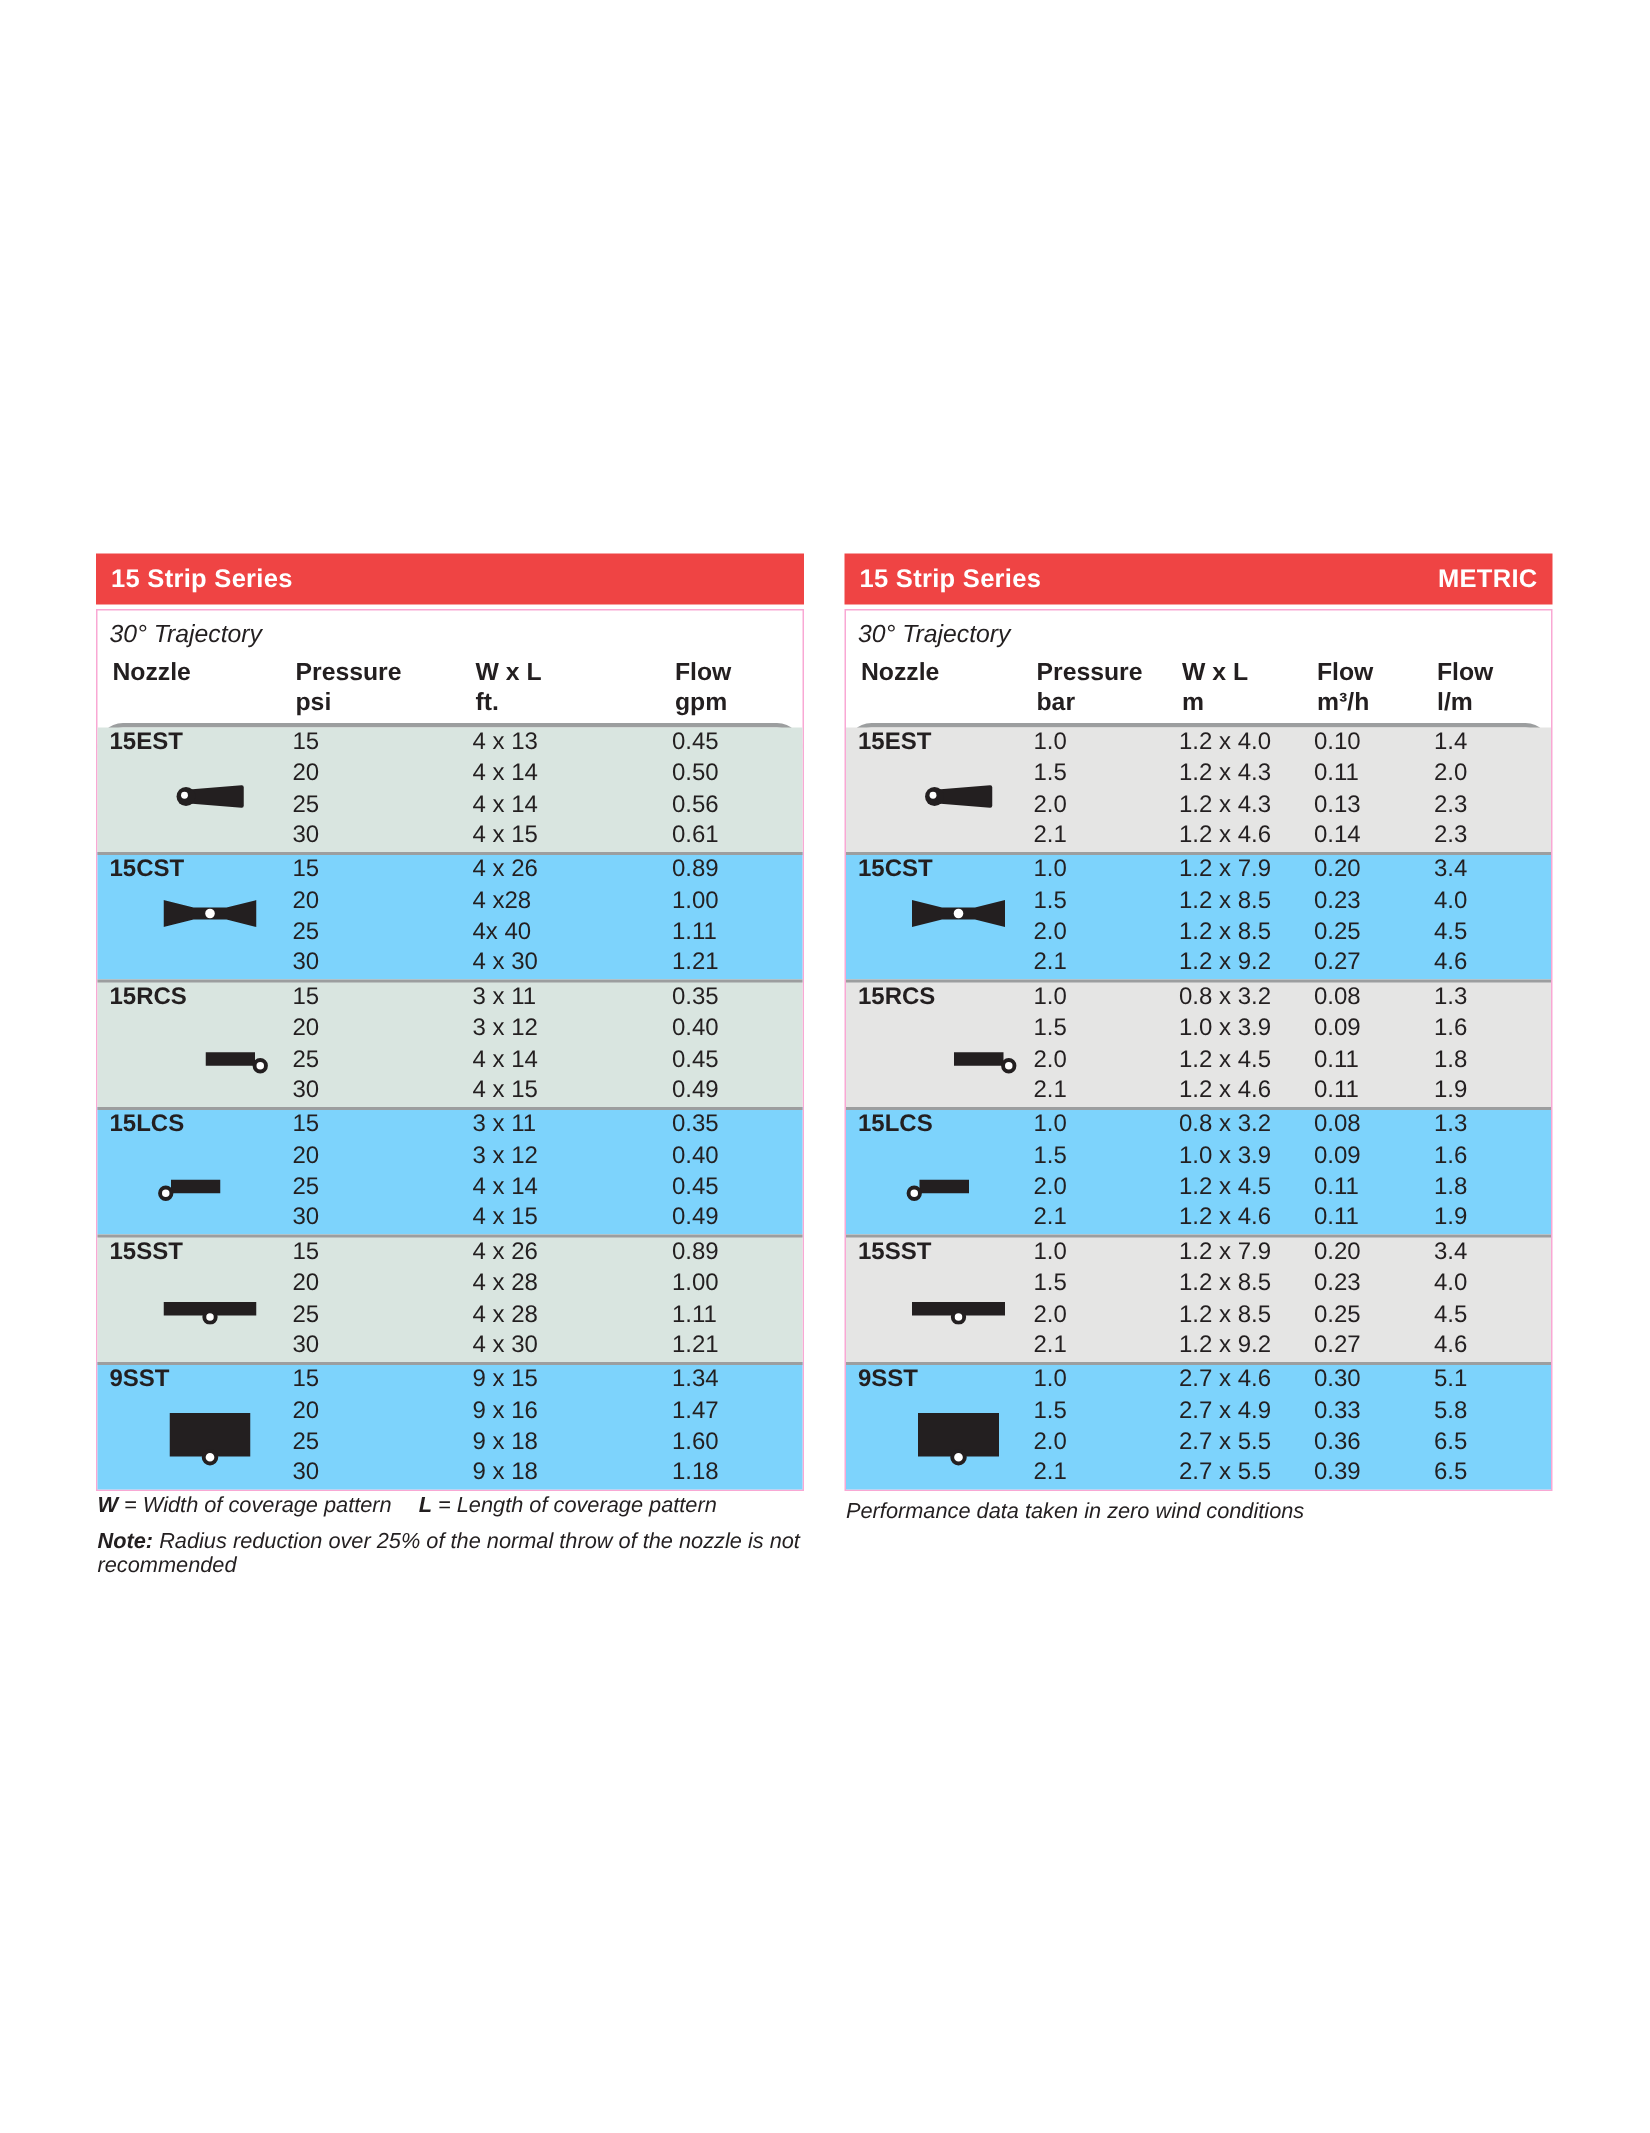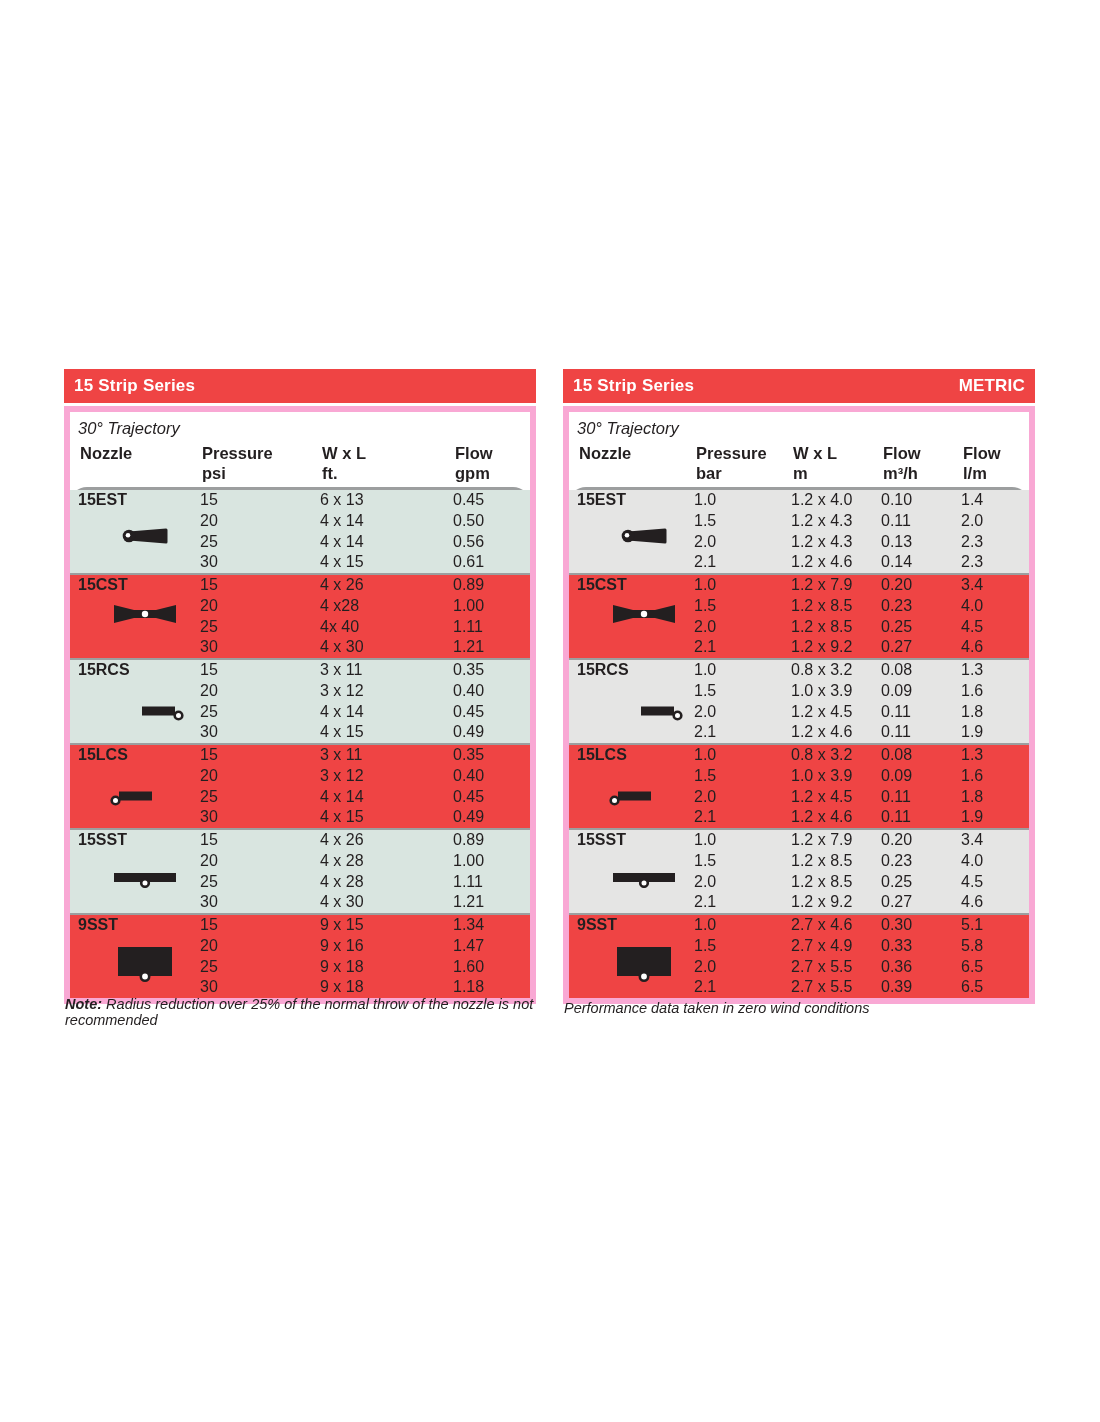--- a/index.html
+++ b/index.html
@@ -8,27 +8,27 @@
     font-family:"Liberation Sans","DejaVu Sans",sans-serif;color:#231f20;overflow:hidden;
   }
   .table-block{position:absolute;top:369px;width:472px;}
   #imperial-table{left:64px;}
   #metric-table{left:563px;}
   .green-bar{
     height:34px;background:#ef4444;color:#ffffff;display:flex;align-items:center;
     justify-content:space-between;padding:0 10px;box-sizing:border-box;
     font-weight:bold;font-size:17px;letter-spacing:.2px;
   }
-  .table-body{margin-top:3px;border:6px solid #f9a8d4;background:#ffffff;}
+  .table-body{margin-top:3px;border:1px solid #f9a8d4;background:#ffffff;}
   .trajectory{font-style:italic;font-size:16.5px;padding:6px 8px 3px 8px;height:21px;line-height:21px;}
   .col-headers{display:grid;font-weight:bold;font-size:16.5px;line-height:20px;padding:1px 0 4px 2px;}
   .col-h{padding-left:8px;}
   .col-h div{min-height:20px;}
   .groups{border-top:3px solid #9c9e9f;border-radius:17px;}
-  .group{display:grid;grid-auto-rows:20.75px;font-size:16px;background:#ef4444;}
+  .group{display:grid;grid-auto-rows:20.75px;font-size:16px;background:#7dd3fc;}
   .group + .group{border-top:2px solid #9c9e9f;}
   #imperial-table .col-headers,
   #imperial-table .group{grid-template-columns:122px 120px 133px auto;}
   #metric-table .col-headers,
   #metric-table .group{grid-template-columns:117px 97px 90px 80px auto;}
   #imperial-table .group.shaded{background:#d9e5e0;}
   #metric-table .group.shaded{background:#e5e5e4;}
   .cell{padding-left:8px;line-height:20.75px;white-space:pre;}
   .nozzle-cell{grid-column:1;grid-row:1 / span 4;padding-left:8px;}
   .nozzle-name{font-weight:bold;line-height:20.75px;font-size:16px;}
@@ -77,21 +77,21 @@
         <div class="group shaded">
           <div class="nozzle-cell">
             <div class="nozzle-name">15EST</div>
             <span class="nozzle-icon icon-est"><svg width="46" height="18" viewBox="0 0 46 18">
                 <path d="M7 4.5 L44 1.5 Q45.5 1.4 45.5 3 L45.5 15 Q45.5 16.6 44 16.5 L7 13.5 Z" fill="#231f20"></path>
                 <circle cx="7" cy="9" r="6.3" fill="#231f20"></circle>
                 <circle cx="6" cy="8.2" r="2.3" fill="#ffffff"></circle>
               </svg></span>
           </div>
           <div class="cell">15</div>
-          <div class="cell">6 x 13</div>
+          <div class="cell">4 x 13</div>
           <div class="cell">0.45</div>
           <div class="cell">20</div>
           <div class="cell">4 x 14</div>
           <div class="cell">0.50</div>
           <div class="cell">25</div>
           <div class="cell">4 x 14</div>
           <div class="cell">0.56</div>
           <div class="cell">30</div>
           <div class="cell">4 x 15</div>
           <div class="cell">0.61</div>
@@ -385,17 +385,20 @@
           <div class="cell">2.7 x 5.5</div>
           <div class="cell">0.39</div>
           <div class="cell">6.5</div>
         </div>
       </div>
   </div>
 </section>
 
 <div class="footnotes">
   <div class="fn-line">
+    <span class="bi">W</span><span class="it"> = Width of coverage pattern</span><span class="bi legend-gap">L</span><span class="it"> = Length of coverage pattern</span>
+  </div>
+  <div class="fn-line">
     <span class="bi">Note:</span><span class="it"> Radius reduction over 25% of the normal throw of the nozzle is not recommended</span>
   </div>
 </div>
 
 <div class="metric-foot">Performance data taken in zero wind conditions</div>
 
 </body></html>

